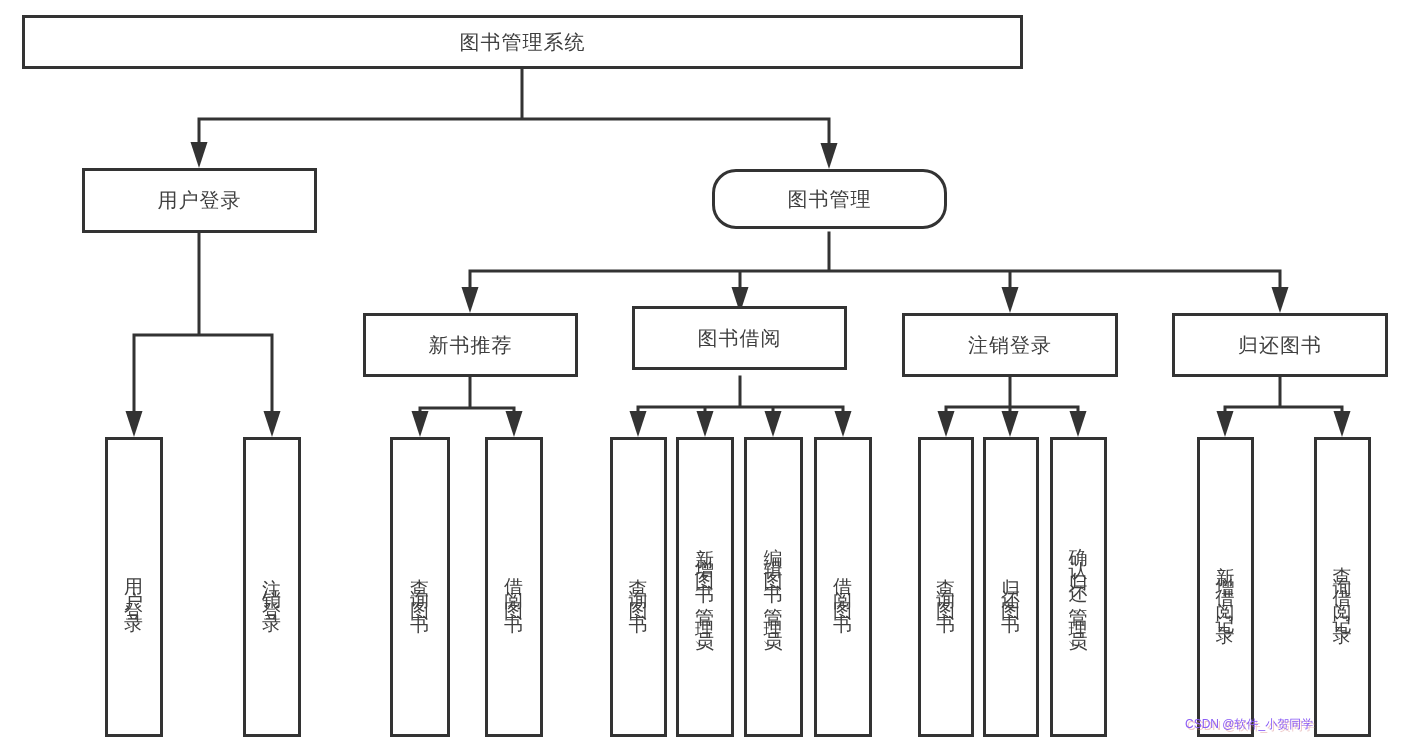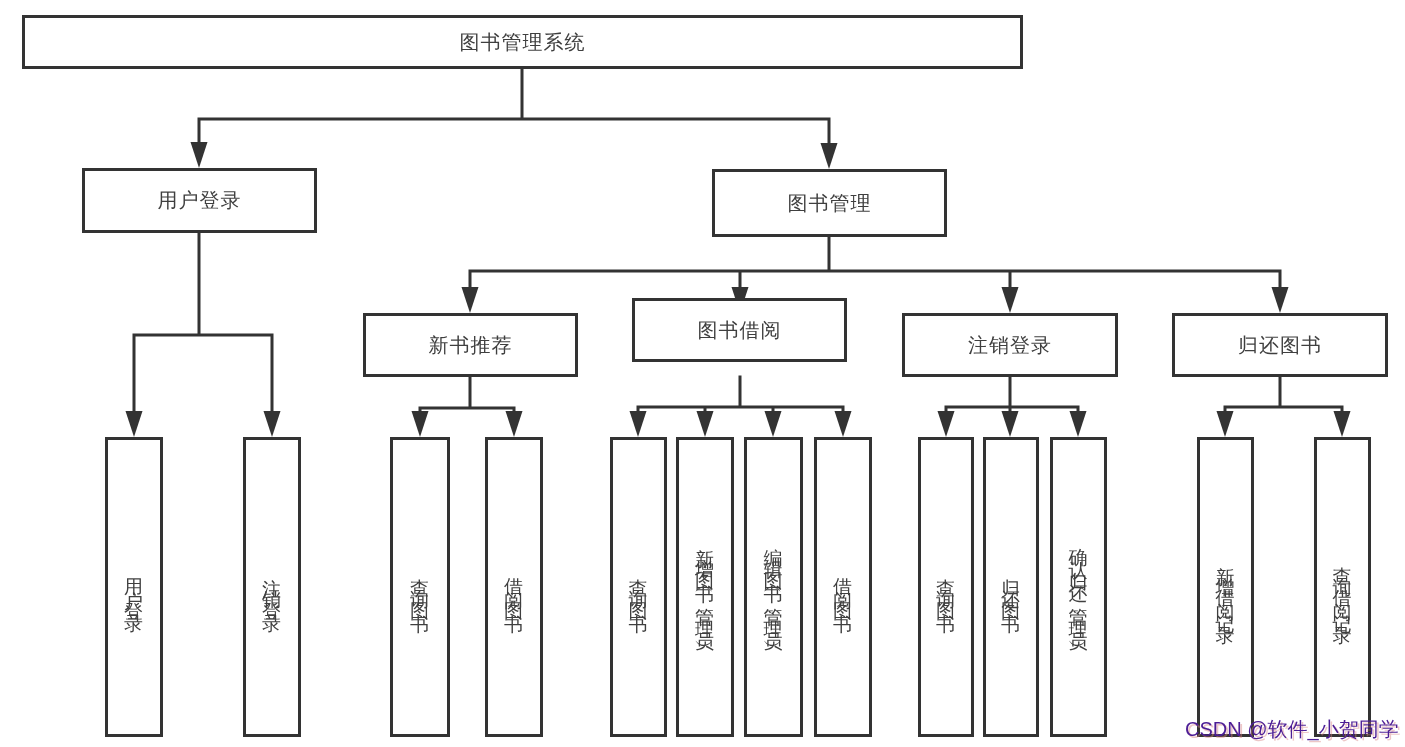--- a/index.html
+++ b/index.html
@@ -18,21 +18,21 @@
     position:absolute; top:437px; height:300px; box-sizing:border-box; background:#ffffff;
     border:3px solid #333333; display:flex; align-items:center; justify-content:center;
     z-index:1;
   }
   .vtext {
     writing-mode:vertical-lr; font-size:19px; line-height:1;
     letter-spacing:12px; color:#3f3f3f; white-space:nowrap;
   }
   .watermark {
     position:absolute; left:1185px; top:716px; z-index:2;
-    font-size:20px; color:#4c1d95;
+    font-size:12px; color:#8b5cf6;
     text-shadow:2px 2px 0 rgba(214,130,130,0.45);
     white-space:nowrap;
   }
 </style>
 </head>
 <body>
 
 <div class="stage">
 
   <svg class="wires" width="1405" height="747" viewBox="0 0 1405 747">
@@ -63,24 +63,24 @@
       <polygon points="1001.5,411 1018.5,411 1010,437"></polygon>
       <polygon points="1069.5,411 1086.5,411 1078,437"></polygon>
       <polygon points="1216.5,411 1233.5,411 1225,437"></polygon>
       <polygon points="1333.5,411 1350.5,411 1342,437"></polygon>
     </g>
   </svg>
 
   <div class="hbox" style="left:22px; top:15px; width:1001px; height:54px;">图书管理系统</div>
 
   <div class="hbox" style="left:82px; top:168px; width:235px; height:65px;">用户登录</div>
-  <div class="hbox" style="left:712px; top:169px; width:235px; height:68px;">图书管理</div>
+  <div class="hbox" style="left:712px; top:169px; width:235px; height:60px;border-radius:24px;">图书管理</div>
 
   <div class="hbox" style="left:363px; top:313px; width:215px; height:64px;font-family:Liberation Serif, serif;">新书推荐</div>
-  <div class="hbox" style="left:632px; top:298px; width:215px; height:64px;">图书借阅</div>
+  <div class="hbox" style="left:632px; top:306px; width:215px; height:64px;">图书借阅</div>
   <div class="hbox" style="left:902px; top:313px; width:216px; height:64px;">注销登录</div>
   <div class="hbox" style="left:1172px; top:313px; width:216px; height:64px;">归还图书</div>
 
   <div class="vbox" style="left:105px; width:58px;">
     <span class="vtext">用户登录</span>
   </div>
   <div class="vbox" style="left:243px; width:58px;">
     <span class="vtext">注销登录</span>
   </div>
 

